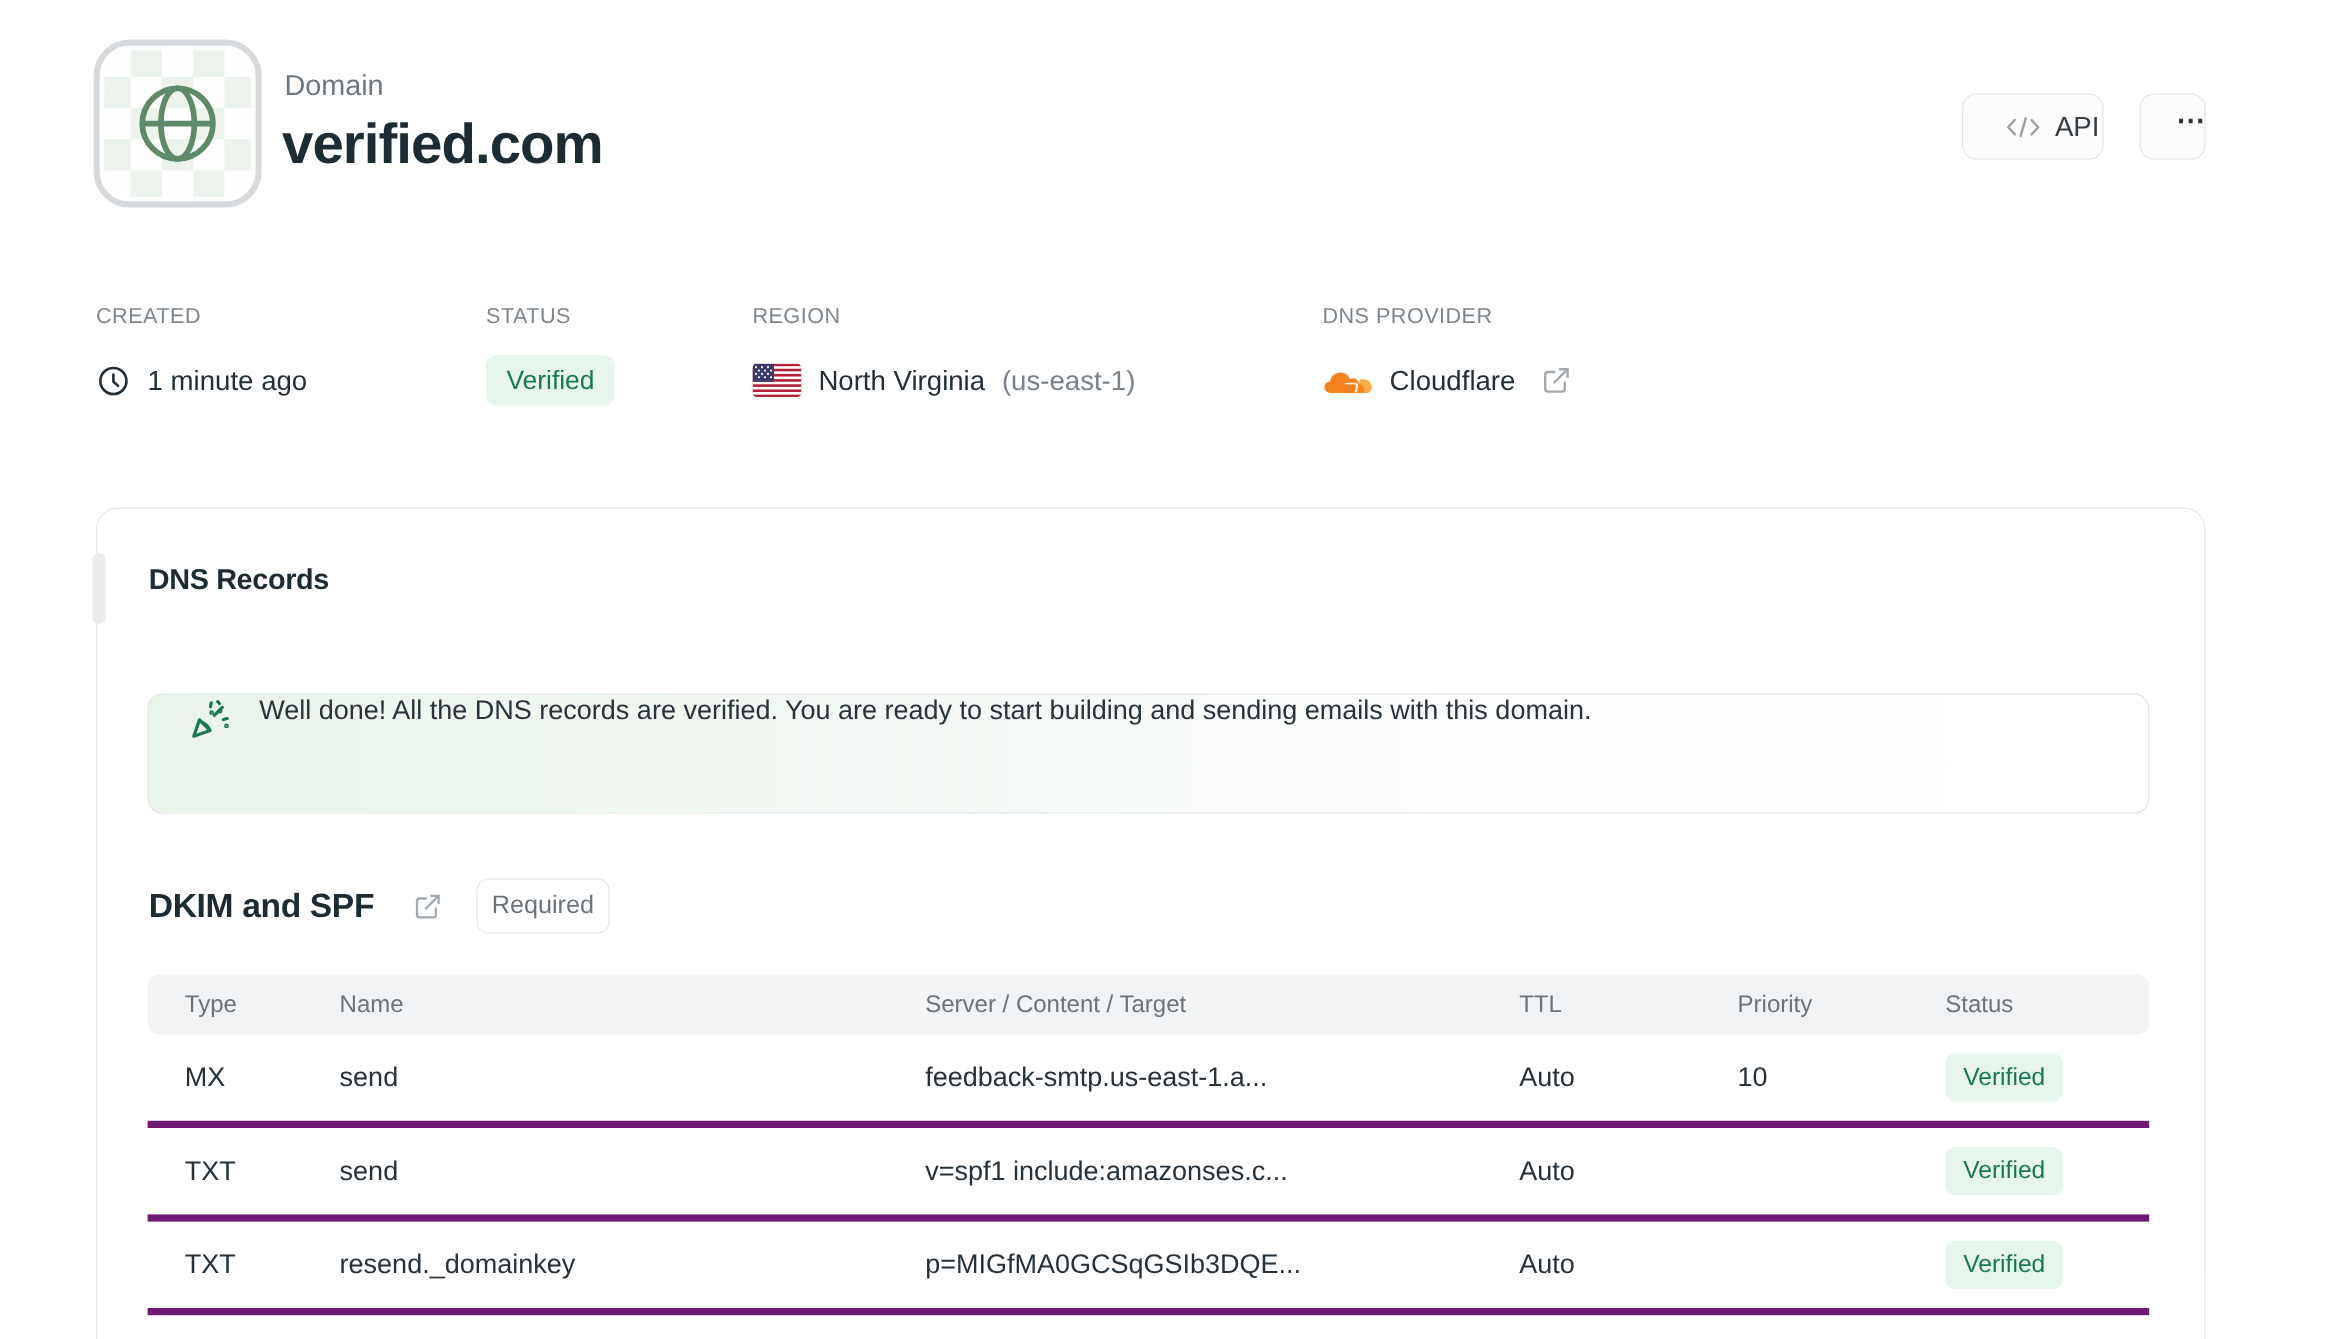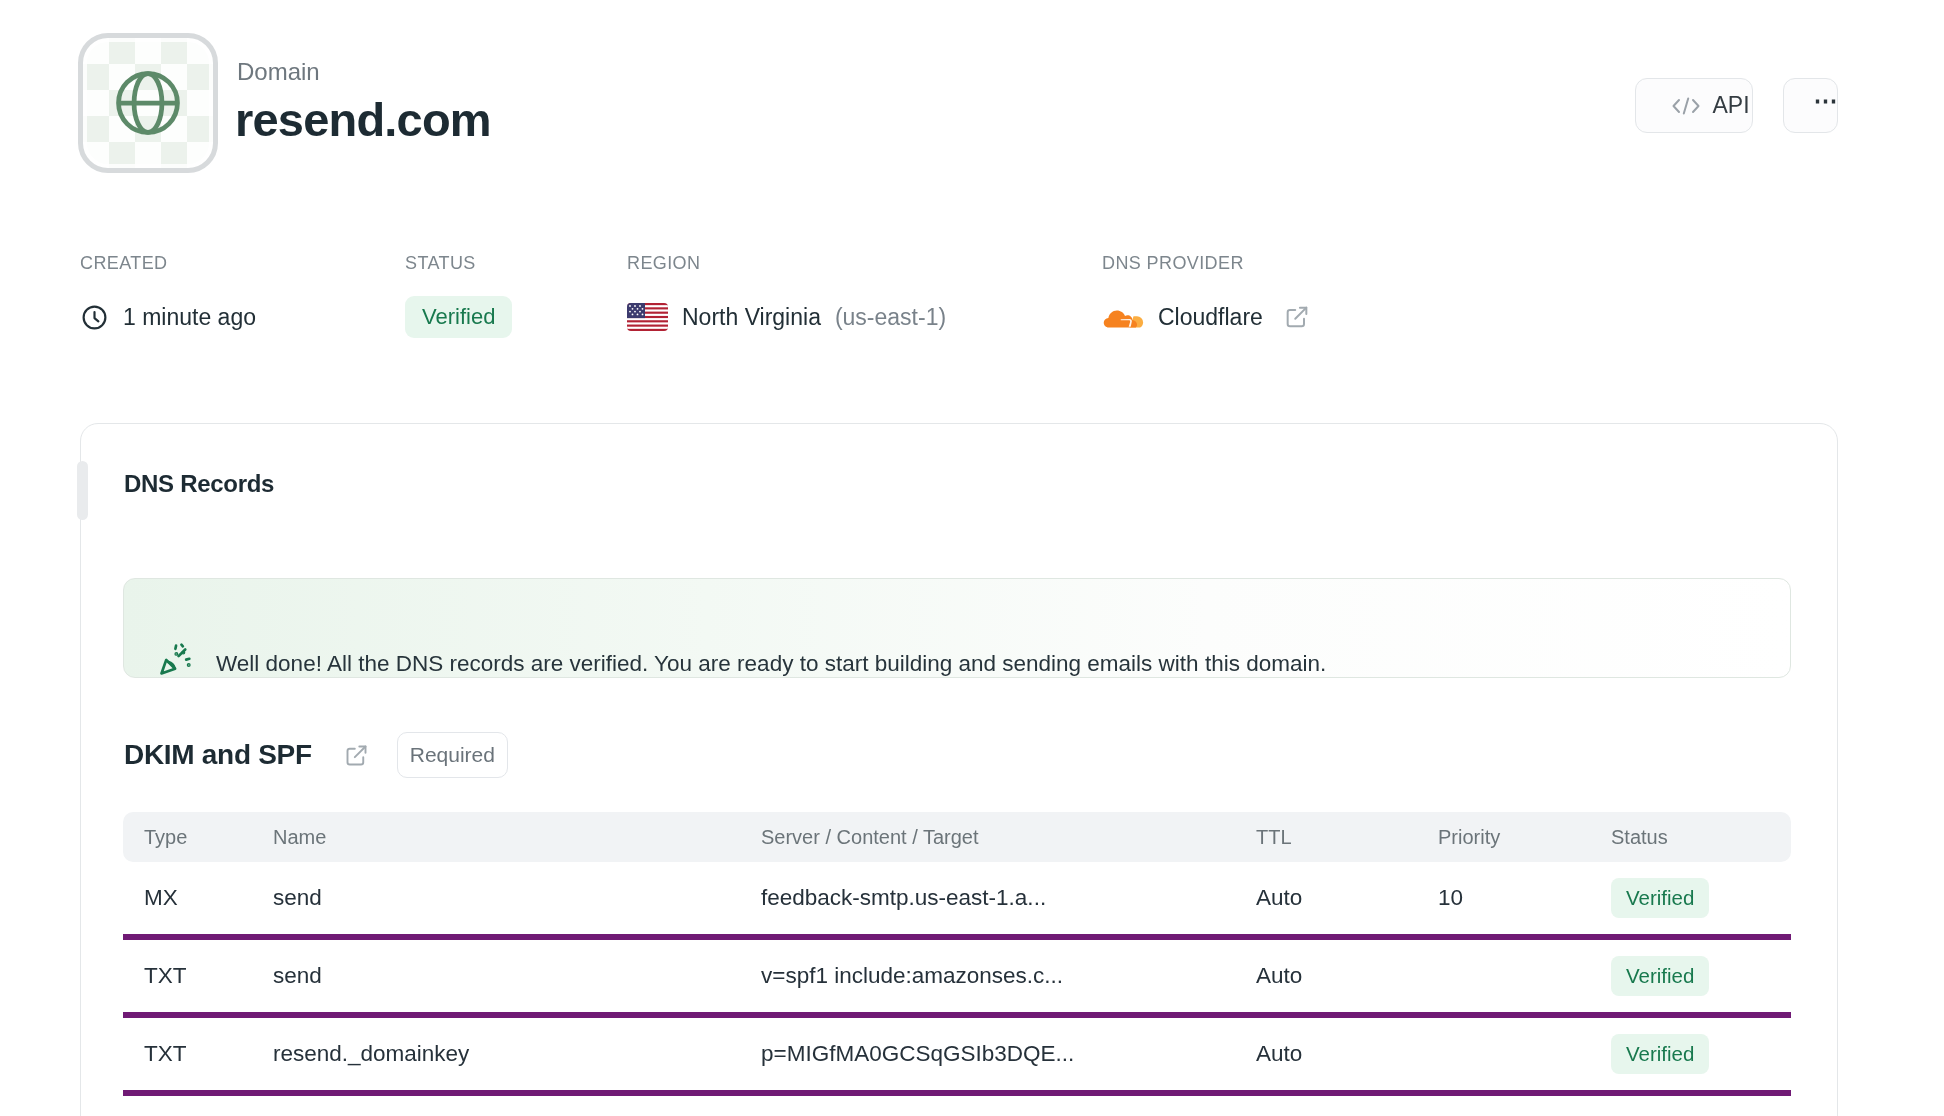--- a/index.html
+++ b/index.html
@@ -43,34 +43,34 @@
   .card { position:absolute; left:80px; top:423px; width:1758px; height:740px;
     background:#fff; border:1.5px solid #e4e7e9; border-radius:18px; }
   .side-pill { position:absolute; left:77px; top:461px; width:11px; height:59px;
     border-radius:7px; background:#e9ebed; z-index:3; }
   .card-title { position:absolute; left:43px; top:46px; font-size:24px; font-weight:700;
     letter-spacing:-0.3px; color:#1d2b33; }
 
   .banner { position:absolute; left:42px; top:154px; width:1668px; height:100px;
     border:1px solid #dfe7e1; border-radius:12px;
     background:linear-gradient(90deg,#e9f4eb 0%,#f3f9f4 35%,#fcfdfc 65%,#ffffff 100%);
-    display:flex; align-items:flex-end; }
+    display:flex; align-items:flex-start; }
   .banner-icon { margin-left:34px; width:38px; height:38px; flex:0 0 auto; }
   .banner-text { margin-left:20px; font-size:22.5px; color:#27343b; }
 
   .section-row { position:absolute; left:43px; top:308px; display:flex; align-items:center; }
   .section-title { font-size:28px; font-weight:700; letter-spacing:-0.3px; color:#1d2b33; }
   .ext-link { margin-left:31px; width:27px; height:27px; }
   .badge-required { margin-left:27px; height:46px; display:flex; align-items:center;
     padding:0 12px; border:1.5px solid #e3e6ea; border-radius:10px; background:#fff;
     font-size:21px; color:#6a737a; }
 
   
   .table { position:absolute; left:42px; top:388px; width:1668px; }
-  .tr { display:flex; align-items:center; padding-left:21px; }
+  .tr { display:flex; align-items:center; padding-left:31px; }
   .thead { height:50px; background:#f1f3f5; border-radius:10px;
     font-size:20px; font-weight:500; color:#6b7479; }
   .trow { height:78px; border-bottom:6px solid #701a75; font-size:22.5px; color:#26313a; }
   .c-type { width:129px; } .c-name { width:488px; } .c-content { width:495px; }
   .c-ttl { width:182px; } .c-priority { width:173px; } .c-status { flex:1; }
   .badge-verified { display:inline-flex; align-items:center; background:#e7f6ed; color:#18794e;
     font-size:20.5px; font-weight:500; border-radius:8px; padding:8px 15px; }
 
   svg { display:block; }
 </style>
@@ -82,21 +82,21 @@
   <div class="avatar">
     <span>
       <svg width="76" height="76" viewBox="0 0 24 24" fill="none" stroke="#5d8a69" stroke-width="1.5">
         <circle cx="12" cy="12" r="9.3"></circle>
         <ellipse cx="12" cy="12" rx="4.4" ry="9.3"></ellipse>
         <line x1="2.7" y1="12" x2="21.3" y2="12"></line>
       </svg>
     </span>
   </div>
   <div class="kicker">Domain</div>
-  <h1 class="page-title">resend.com</h1>
+  <h1 class="page-title">verified.com</h1>
 
   <div class="btn btn-api">
     <span>
       <svg width="30" height="24" viewBox="0 0 30 24" fill="none" stroke="#9aa1a8" stroke-width="2" stroke-linecap="round" stroke-linejoin="round">
         <path d="M8 6l-5.5 6L8 18"></path>
         <path d="M22 6l5.5 6L22 18"></path>
         <path d="M17.2 4.5l-4.4 15"></path>
       </svg>
     </span>
     <span>API</span>

